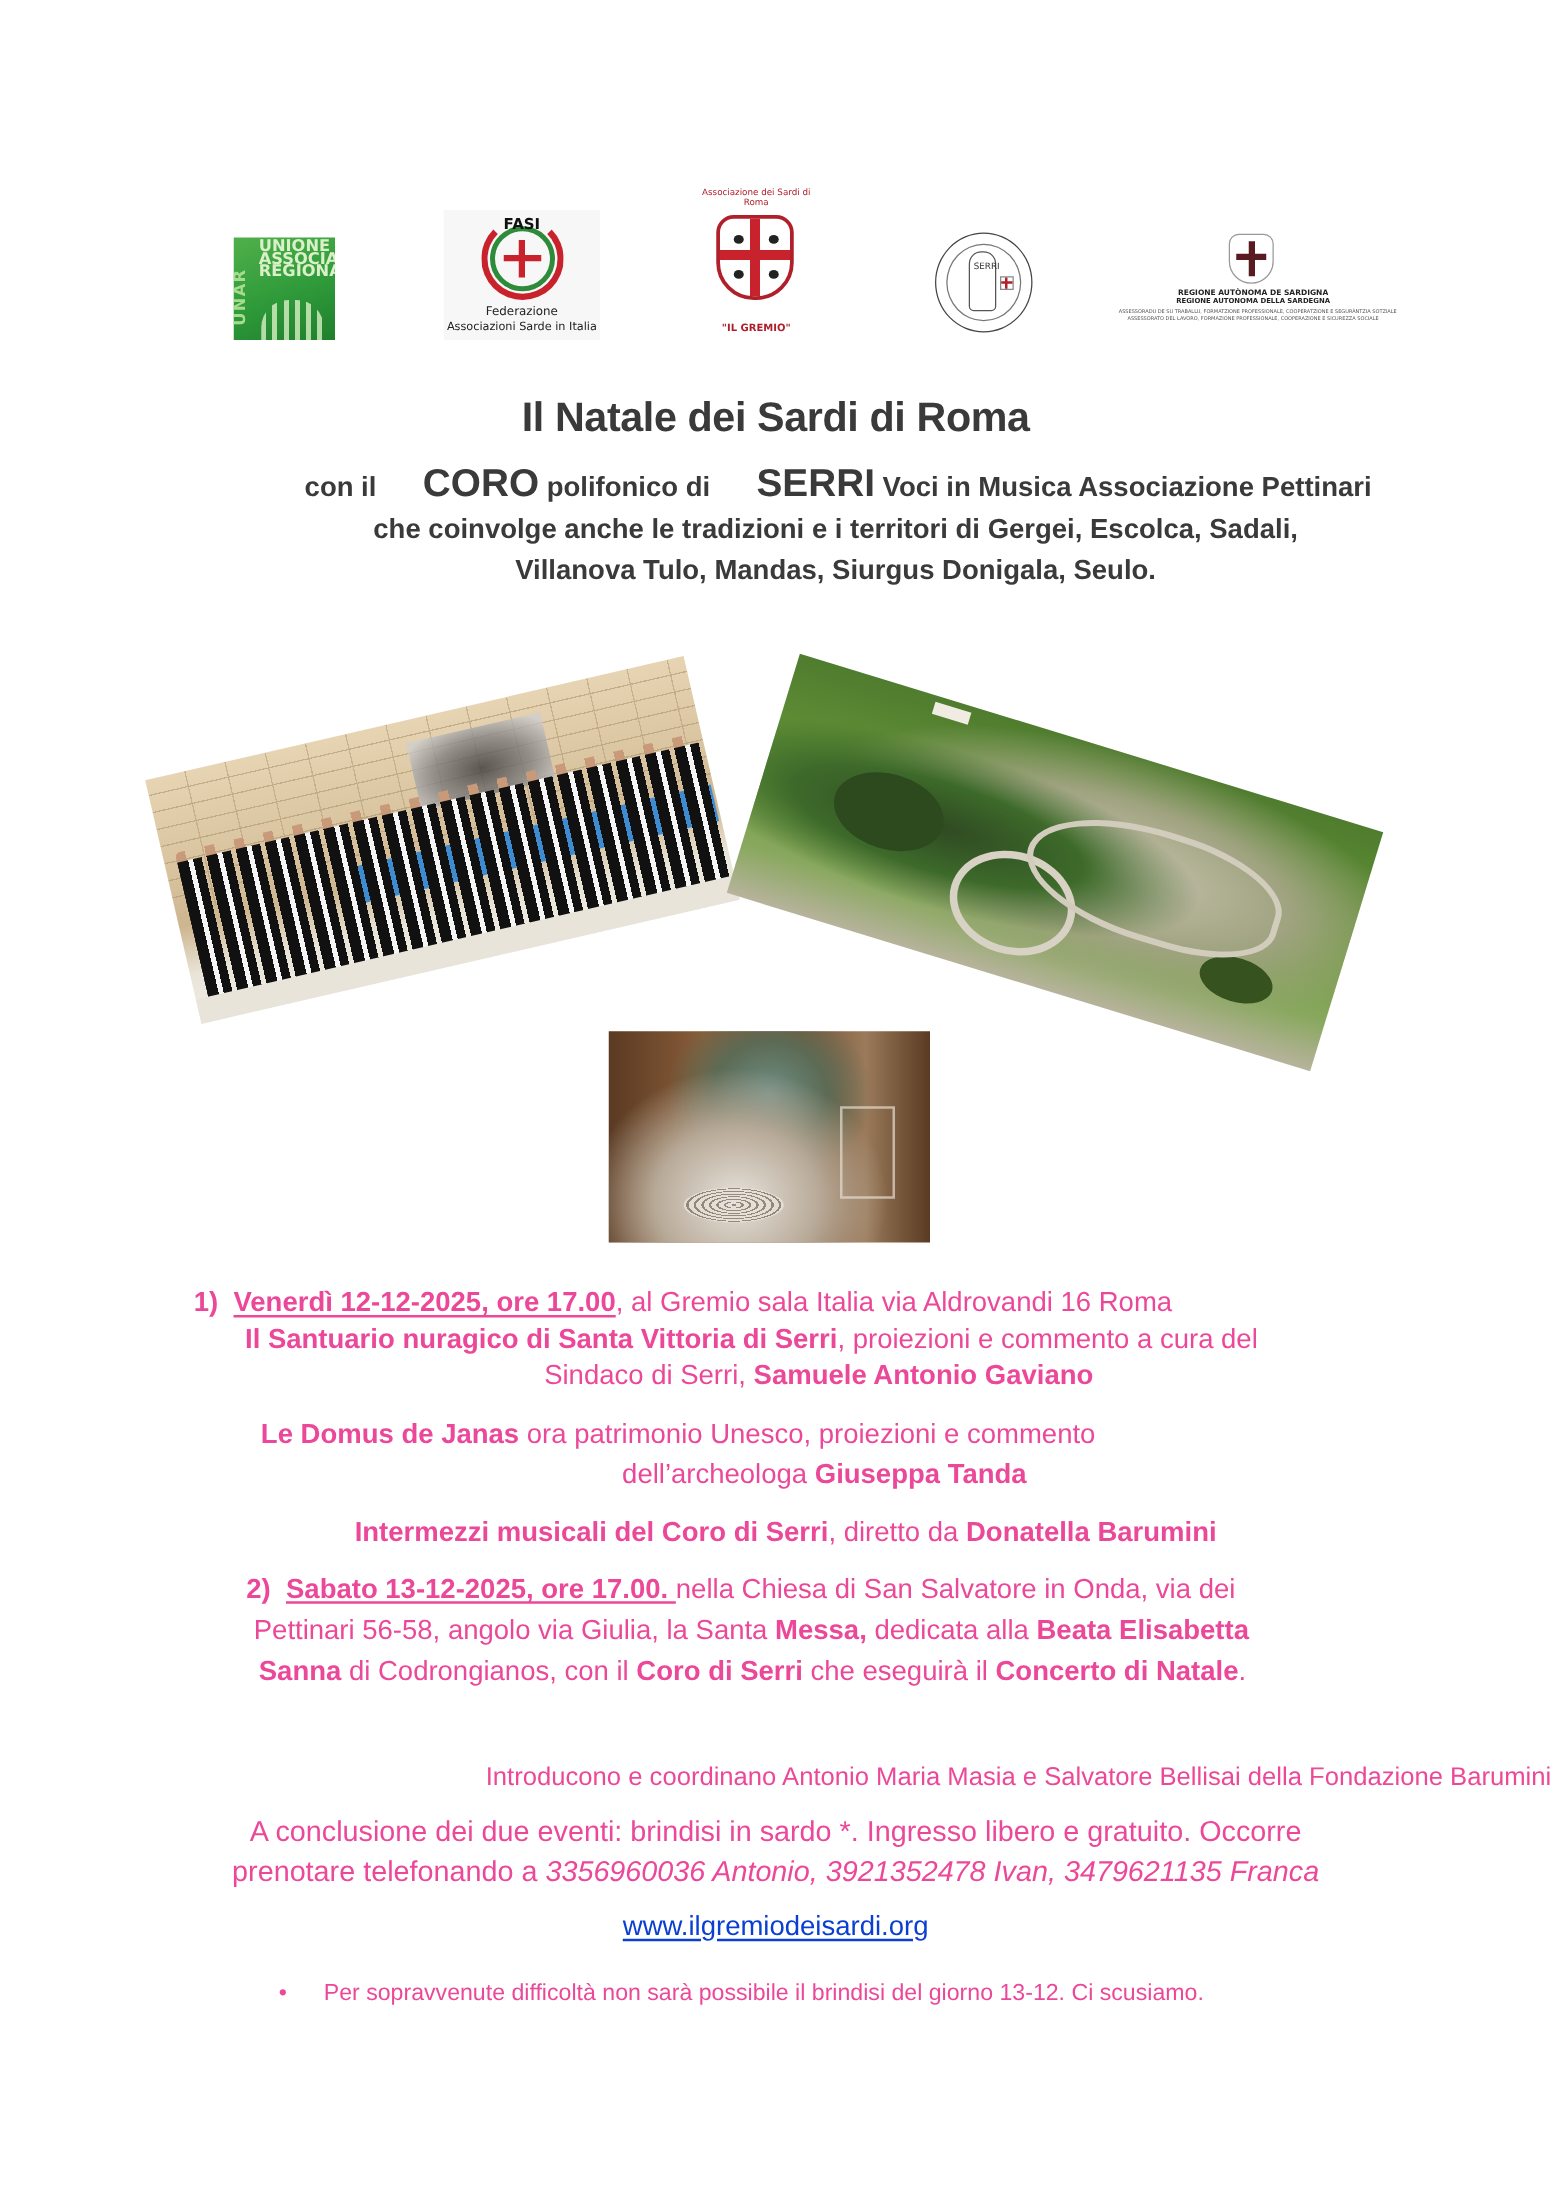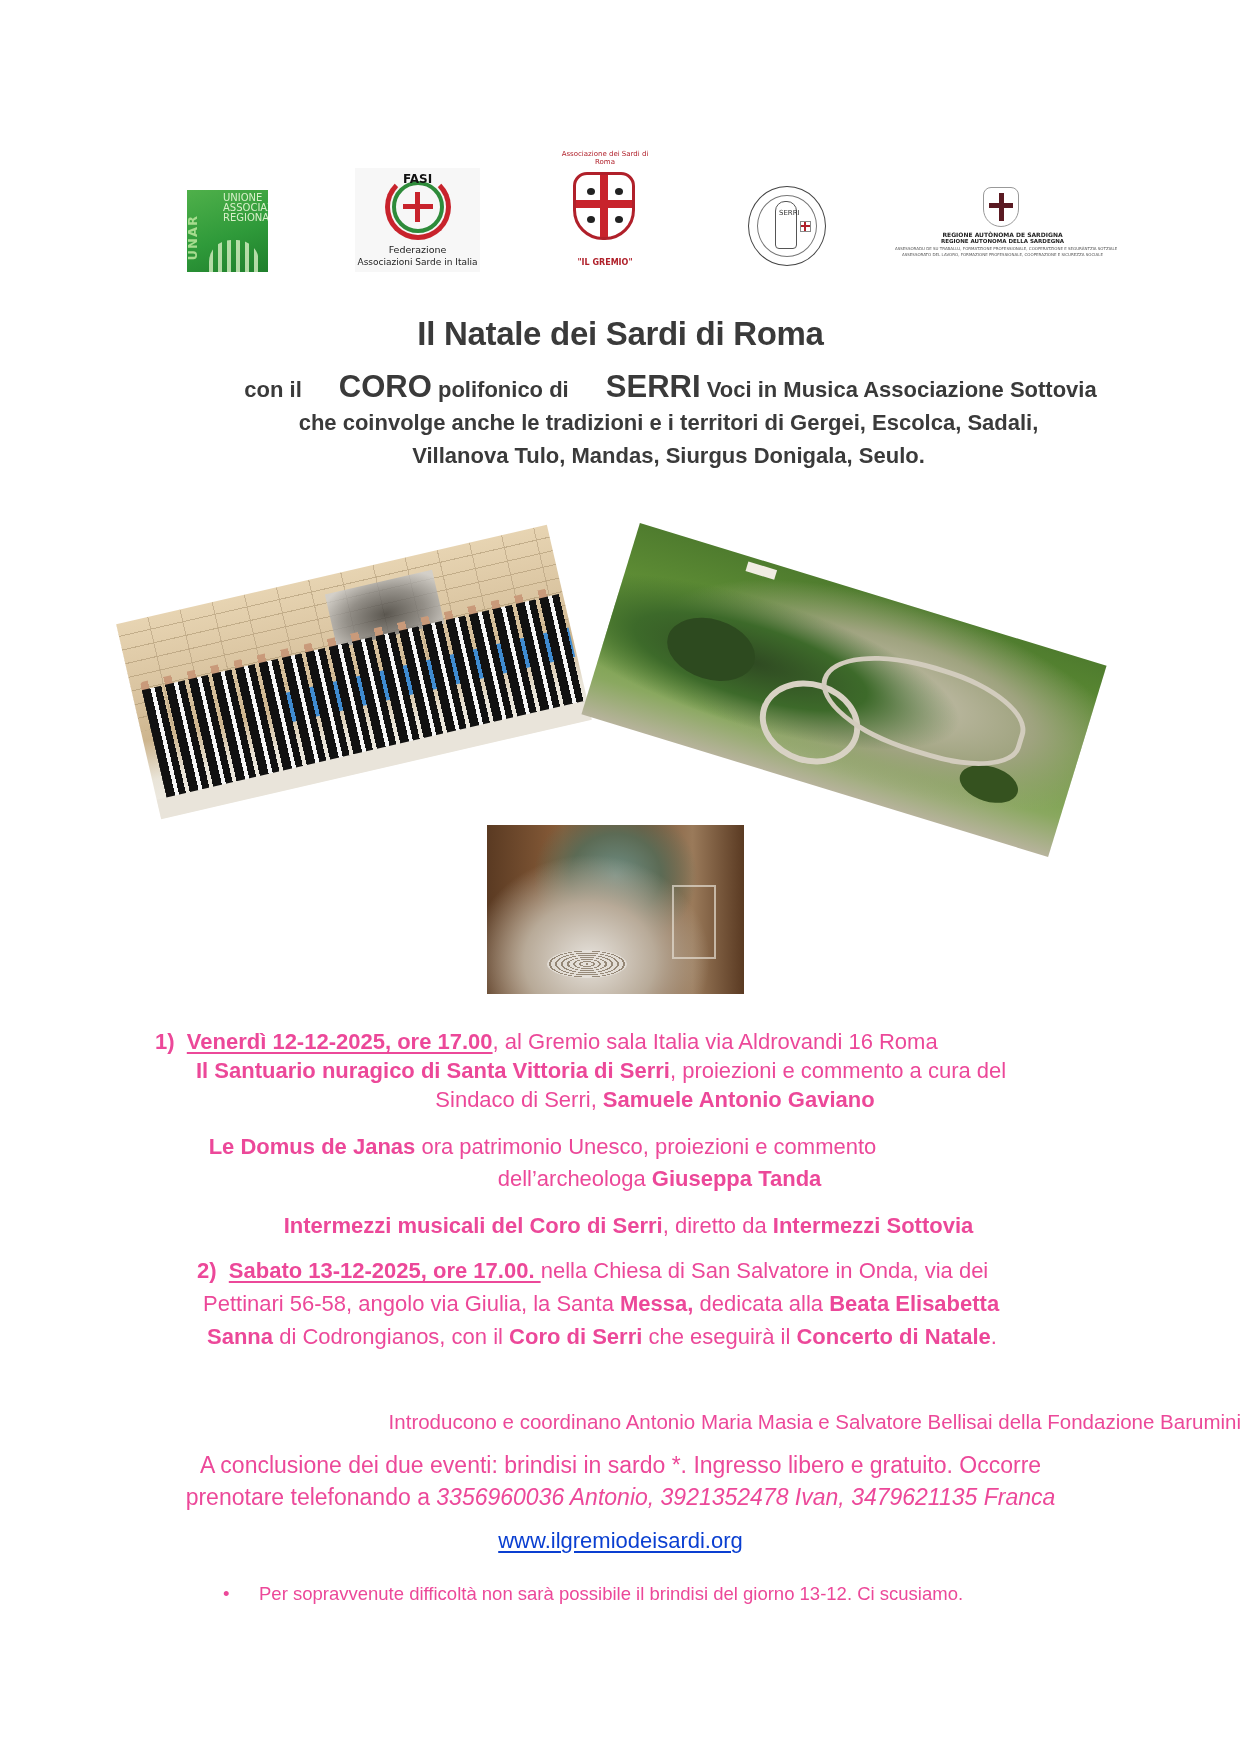--- a/index.html
+++ b/index.html
@@ -4,21 +4,21 @@
 <style>
   html, body { margin:0; padding:0; background:#ffffff; }
   body { width:1241px; height:1755px; position:relative; overflow:hidden;
          font-family:"Liberation Sans", sans-serif; color:#1a1a1a; }
   .abs { position:absolute; }
   .logo-text { font-family:"DejaVu Sans", sans-serif; }
 
   
   #logo-unar { left:187px; top:190px; width:81px; height:82px;
     background:linear-gradient(160deg,#4fb04a 0%,#2f9a3a 55%,#1f7f2c 100%); overflow:hidden; }
-  #logo-unar .unar-lines { position:absolute; left:36px; top:3px; font-size:10px; line-height:10px; color:#d9f0c9; font-weight:normal; }
+  #logo-unar .unar-lines { position:absolute; left:20px; top:3px; font-size:13px; line-height:10px; color:#d9f0c9; font-weight:bold; }
   #logo-unar .unar-vert { position:absolute; left:-2px; top:25px; width:16px; font-size:13px; color:#a7dc8f; font-weight:bold; writing-mode:vertical-rl; transform:rotate(180deg); letter-spacing:1px; }
   #logo-unar .colosseum { position:absolute; left:22px; top:50px; width:50px; height:32px;
     background:repeating-linear-gradient(90deg,#d8f0c4 0 4px,transparent 4px 9px); opacity:.8;
     border-radius:22px 22px 0 0; }
 
   
   #logo-fasi { left:355px; top:168px; width:125px; height:104px; background:#f7f7f7; }
   #logo-fasi .ring { position:absolute; left:30px; top:6px; width:66px; height:66px; border-radius:50%;
     border:5px solid #c8232c; border-top-color:transparent; box-sizing:border-box; }
   #logo-fasi .ring2 { position:absolute; left:37px; top:13px; width:52px; height:52px; border-radius:50%;
@@ -164,21 +164,21 @@
   <div class="shield"></div>
   <div class="rh"></div>
   <div class="rv"></div>
   <div class="l1">REGIONE AUTÒNOMA DE SARDIGNA</div>
   <div class="l2">REGIONE AUTONOMA DELLA SARDEGNA</div>
   <div class="l3">ASSESSORADU DE SU TRABALLU, FORMATZIONE PROFESSIONALE, COOPERATZIONE E SEGURÀNTZIA SOTZIALE</div>
   <div class="l4">ASSESSORATO DEL LAVORO, FORMAZIONE PROFESSIONALE, COOPERAZIONE E SICUREZZA SOCIALE</div>
 </div>
 
 <div id="title" class="abs">Il Natale dei Sardi di Roma</div>
-<div id="sub1" class="abs sub"><span>con il </span><span class="big">CORO</span><span> polifonico di </span><span class="big">SERRI</span><span> Voci in Musica Associazione Sottovia</span></div>
+<div id="sub1" class="abs sub"><span>con il </span><span class="big">CORO</span><span> polifonico di </span><span class="big">SERRI</span><span> Voci in Musica Associazione Pettinari</span></div>
 <div id="sub2" class="abs sub">che coinvolge anche le tradizioni e i territori di Gergei, Escolca, Sadali,</div>
 <div id="sub3" class="abs sub">Villanova Tulo, Mandas, Siurgus Donigala, Seulo.</div>
 
 <div id="photo-choir" class="photo">
   <div class="bricks"></div>
   <div class="mural"></div>
   <div class="blue"></div>
   <div class="heads"></div>
   <div class="people"></div>
   <div class="floor"></div>
@@ -193,21 +193,21 @@
 <div id="photo-domus" class="photo">
   <div class="door"></div>
   <div class="spiral"></div>
 </div>
 
 <div id="e1-l1" class="line"><span class="b">1)</span>&nbsp;&nbsp;<span class="b u">Venerdì 12-12-2025, ore 17.00</span><span>, al Gremio sala Italia via Aldrovandi 16 Roma</span></div>
 <div id="e1-l2" class="line"><span class="b">Il Santuario nuragico di Santa Vittoria di Serri</span><span>, proiezioni e commento a cura del</span></div>
 <div id="e1-l3" class="line"><span>Sindaco di Serri, </span><span class="b">Samuele Antonio Gaviano</span></div>
 <div id="e1-l4" class="line"><span class="b">Le Domus de Janas</span><span> ora patrimonio Unesco, proiezioni e commento</span></div>
 <div id="e1-l5" class="line"><span>dell’archeologa </span><span class="b">Giuseppa Tanda</span></div>
-<div id="e1-l6" class="line"><span class="b">Intermezzi musicali del Coro di Serri</span><span>, diretto da </span><span class="b">Intermezzi Sottovia</span></div>
+<div id="e1-l6" class="line"><span class="b">Intermezzi musicali del Coro di Serri</span><span>, diretto da </span><span class="b">Donatella Barumini</span></div>
 
 <div id="e2-l1" class="line"><span class="b">2)</span>&nbsp;&nbsp;<span class="b u">Sabato 13-12-2025, ore 17.00. </span><span> nella Chiesa di San Salvatore in Onda, via dei</span></div>
 <div id="e2-l2" class="line"><span>Pettinari 56-58, angolo via Giulia, la Santa </span><span class="b">Messa,</span><span> dedicata alla </span><span class="b">Beata Elisabetta</span></div>
 <div id="e2-l3" class="line"><span class="b">Sanna</span><span> di Codrongianos, con il </span><span class="b">Coro di Serri</span><span> che eseguirà il </span><span class="b">Concerto di Natale</span><span>.</span></div>
 
 <div id="intro" class="line">Introducono e coordinano Antonio Maria Masia e Salvatore Bellisai della Fondazione Barumini</div>
 <div id="concl1" class="line">A conclusione dei due eventi: brindisi in sardo *. Ingresso libero e gratuito. Occorre</div>
 <div id="concl2" class="line"><span>prenotare telefonando a </span><span class="i">3356960036 Antonio, 3921352478 Ivan, 3479621135 Franca</span></div>
 <a id="website" class="line">www.ilgremiodeisardi.org</a>
 <div id="note" class="line"><span class="bullet">•</span><span>Per sopravvenute difficoltà non sarà possibile il brindisi del giorno 13-12. Ci scusiamo.</span></div>

